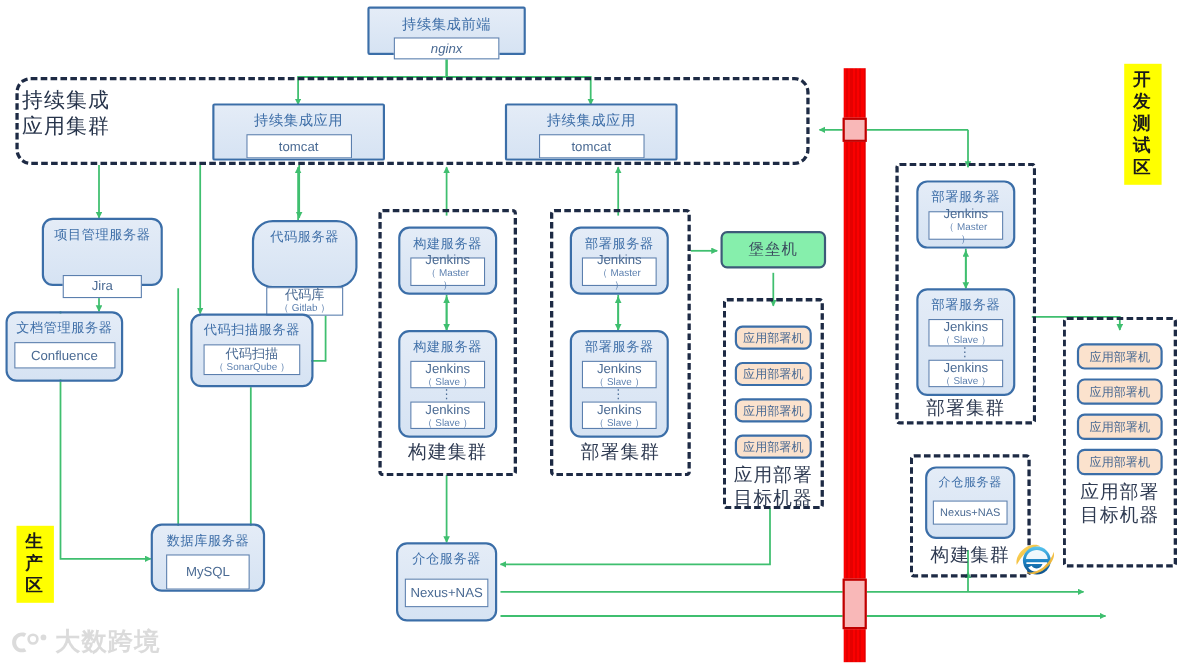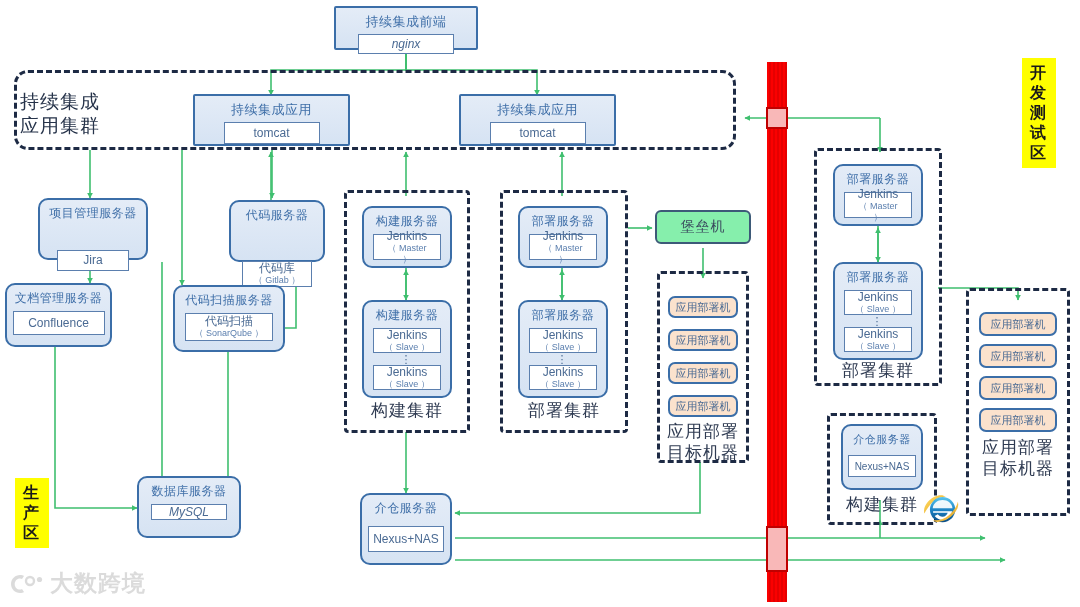--- a/index.html
+++ b/index.html
@@ -212,21 +212,21 @@
   <div class="zonetag" style="left:15px;top:478px;width:28px;">生
 产
 区</div>
   <div class="zonetag" style="left:1022px;top:58px;width:28px;">开
 发
 测
 试
 区</div>
 
   <div class="group rnd" style="left:14px;top:70px;width:722px;height:80px;"></div>
-  <div class="group-label big" style="left:20px;top:90px;width:150px;text-align:left;">持续集成
+  <div class="group-label big" style="left:20px;top:80px;width:150px;text-align:left;">持续集成
 应用集群</div>
 
   <div class="node card sq" style="left:334px;top:6px;width:144px;height:44px;">
     <div class="card-title">持续集成前端</div>
     <div class="chip wide" style="height:20px;font-style:italic;">nginx</div>
   </div>
 
   <div class="node card sq" style="left:193px;top:94px;width:157px;height:52px;">
     <div class="card-title">持续集成应用</div>
     <div class="chip wide" style="height:22px;">tomcat</div>
@@ -240,39 +240,39 @@
   <div class="node card" style="left:38px;top:198px;width:110px;height:62px;gap:24px;">
     <div class="card-title sm">项目管理服务器</div>
     <div class="chip" style="width:72px;height:22px;">Jira</div>
   </div>
 
   <div class="node card" style="left:5px;top:283px;width:107px;height:64px;">
     <div class="card-title sm">文档管理服务器</div>
     <div class="chip" style="width:92px;height:24px;">Confluence</div>
   </div>
 
-  <div class="node card" style="left:229px;top:200px;width:96px;height:62px;">
+  <div class="node card" style="left:229px;top:200px;width:96px;height:62px;border-radius:19px;">
     <div class="card-title sm">代码服务器</div>
     <div class="chip" style="width:70px;height:26px;margin-top:38px;">
       <span>代码库</span>
       <span class="sub">（ Gitlab ）</span>
     </div>
   </div>
 
   <div class="node card" style="left:173px;top:285px;width:112px;height:67px;">
     <div class="card-title sm">代码扫描服务器</div>
     <div class="chip" style="width:88px;height:28px;">
       <span>代码扫描</span>
       <span class="sub">（ SonarQube ）</span>
     </div>
   </div>
 
   <div class="node card" style="left:137px;top:476px;width:104px;height:62px;">
     <div class="card-title sm">数据库服务器</div>
-    <div class="chip" style="width:76px;height:16px;font-style:italic;">MySQL</div>
+    <div class="chip" style="width:76px;height:32px;">MySQL</div>
   </div>
 
   <div class="group" style="left:344px;top:190px;width:126px;height:243px;"></div>
   <div class="group-label" style="left:344px;top:400px;width:126px;">构建集群</div>
 
   <div class="node card" style="left:362px;top:206px;width:90px;height:62px;">
     <div class="card-title sm">构建服务器</div>
     <div class="chip" style="width:68px;height:26px;">
       <span>Jenkins</span>
       <span class="sub">（ Master ）</span>

